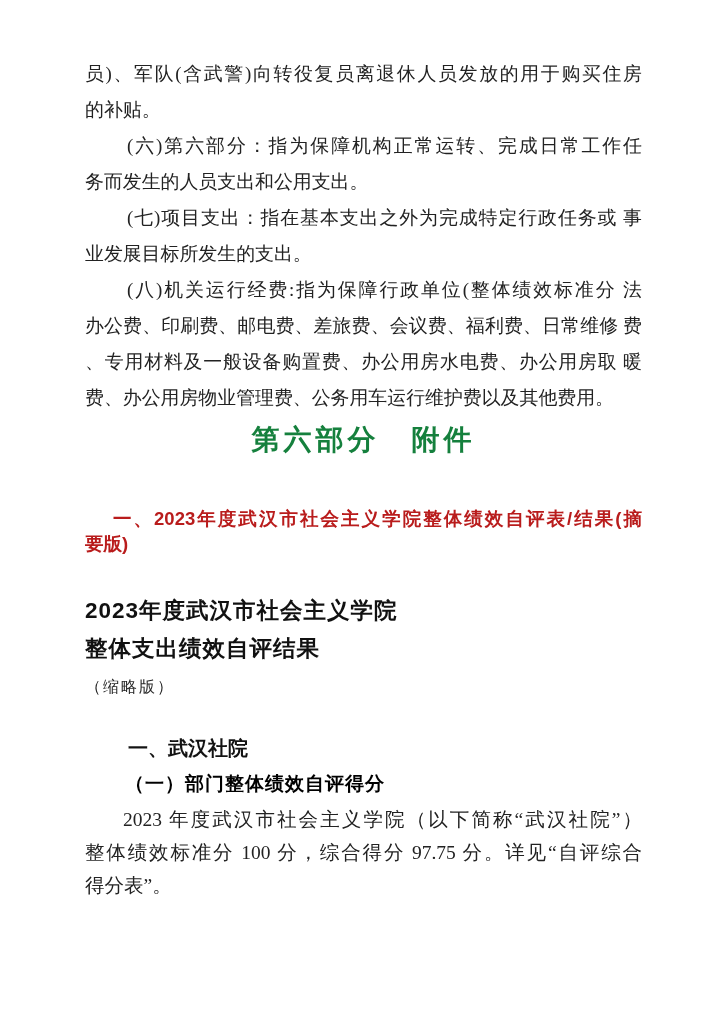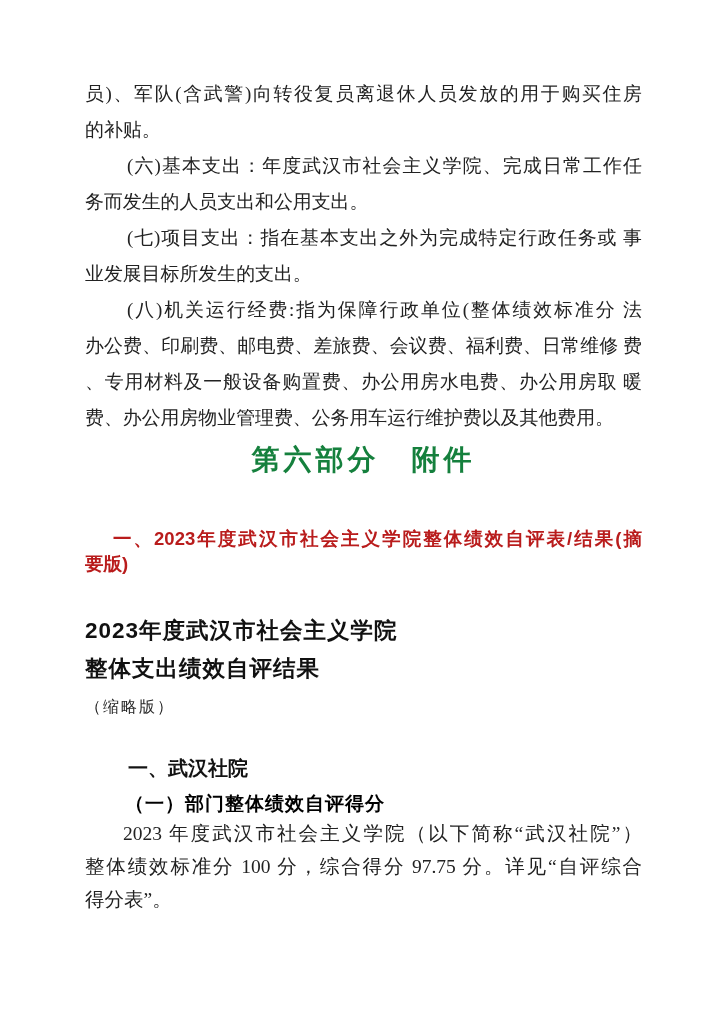--- a/index.html
+++ b/index.html
@@ -10,21 +10,21 @@
   .page {
     position: relative;
     width: 720px;
     height: 1019px;
     background: #ffffff;
     overflow: hidden;
     color: #1f1f1f;
     font-family: "Liberation Serif", "DejaVu Serif", serif;
   }
   .content {
-    padding: 76px 78px 0 85px; 
+    padding: 56px 78px 0 85px; 
   }
 
   
   .bline {
     font-size: 18.9px;
     line-height: 36px;
     color: #222222;
   }
   .jline {
     text-align: justify;
@@ -101,36 +101,36 @@
     letter-spacing: 1px;
     color: #000000;
   }
 
   
   .sline {
     font-size: 19.5px;
     line-height: 33px;
     color: #222222;
   }
-  .score-para { }
+  .score-para { margin-top: 6px; }
   .ind-s { text-indent: 38px; }
 </style>
 </head>
 <body>
 
 <div class="page">
   <div class="content">
 
     <div class="para">
       <div class="bline jline">员)、军队(含武警)向转役复员离退休人员发放的用于购买住房</div>
       <div class="bline tail">的补贴。</div>
     </div>
 
     <div class="para">
-      <div class="bline jline ind2">(六)基本支出：年度武汉市社会主义学院、完成日常工作任</div>
+      <div class="bline jline ind2">(六)第六部分：指为保障机构正常运转、完成日常工作任</div>
       <div class="bline tail">务而发生的人员支出和公用支出。</div>
     </div>
 
     <div class="para">
       <div class="bline jline ind2">(七)项目支出：指在基本支出之外为完成特定行政任务或 事</div>
       <div class="bline tail">业发展目标所发生的支出。</div>
     </div>
 
     <div class="para">
       <div class="bline jline ind2">(八)机关运行经费:指为保障行政单位(整体绩效标准分 法</div>

